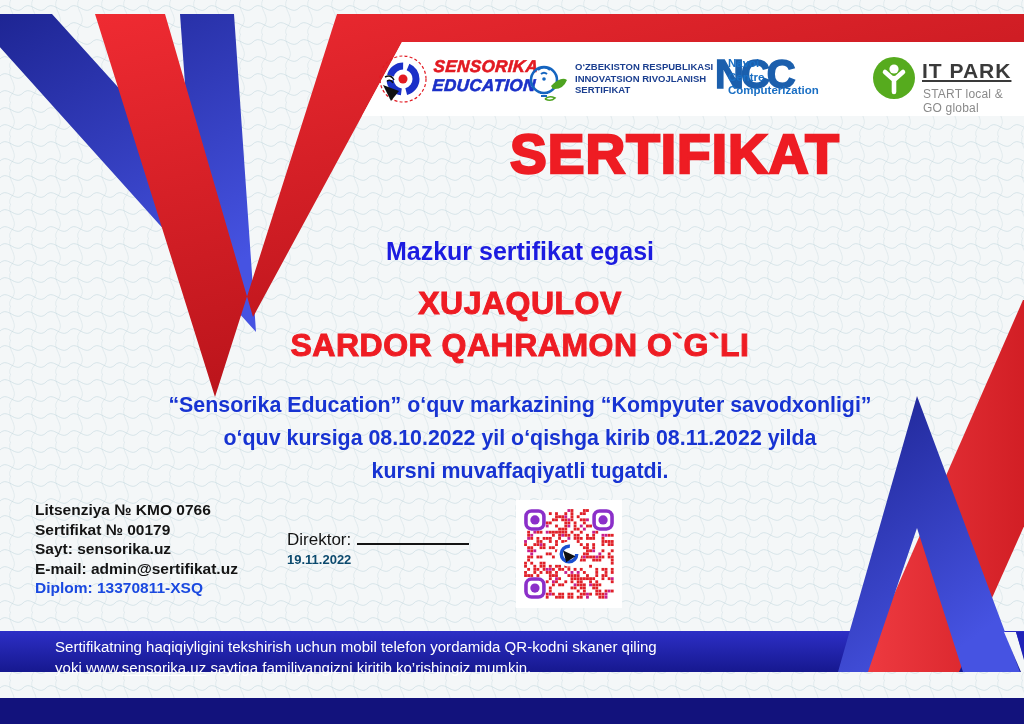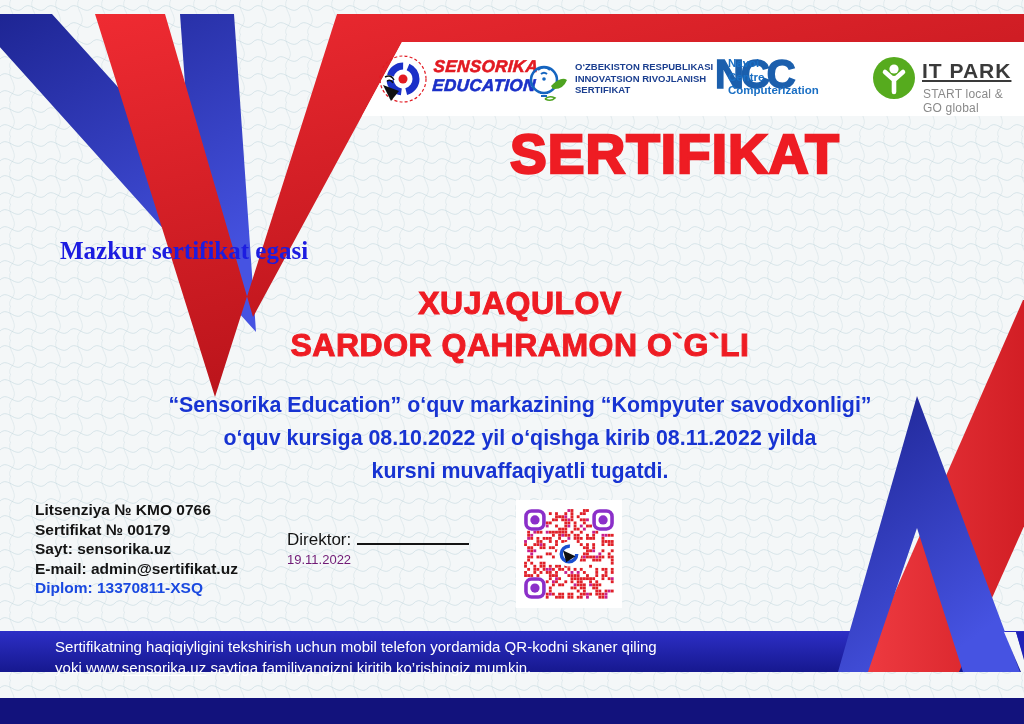--- a/index.html
+++ b/index.html
@@ -16,36 +16,36 @@
   .sensorika-text .l2{color:#1b30c8;-webkit-text-stroke:.6px #1b30c8;}
   .ministry-text{left:575px;top:61px;width:140px;font-size:9.5px;font-weight:bold;color:#1a3e8f;line-height:11.5px;}
   .ncc-abbr{left:690px;top:52px;font-size:40px;font-weight:bold;color:#1b5fad;letter-spacing:-3px;margin-left:25px;-webkit-text-stroke:1.5px #1b5fad;}
   .ncc-text{left:728px;top:57px;font-size:11.5px;font-weight:bold;color:#1a6fc4;line-height:13.5px;}
   .itpark-title{left:922px;top:59px;font-size:21px;font-weight:600;color:#3a3a3a;letter-spacing:1px;text-decoration:underline;}
   .itpark-tagline{left:923px;top:87px;font-size:12px;color:#8a8a8a;letter-spacing:.2px;}
 
   .title{position:absolute;left:330px;top:122px;width:690px;text-align:center;
          font-size:55px;font-weight:bold;color:#ee1c23;letter-spacing:1px;
          -webkit-text-stroke:2.5px #ee1c23;}
-  .subtitle{position:absolute;left:60px;top:237px;width:920px;
-            font-size:25px;font-weight:bold;color:#1c1ce0;font-family:Liberation Serif, serif;}
+  .subtitle{position:absolute;left:60px;top:237px;width:920px;text-align:center;
+            font-size:25px;font-weight:bold;color:#1c1ce0;}
   .name{position:absolute;left:60px;width:920px;text-align:center;font-weight:bold;
         color:#ee1c23;font-size:32px;letter-spacing:.5px;-webkit-text-stroke:1px #ee1c23;}
   .name1{top:285px;} .name2{top:327px;}
   .para{position:absolute;left:40px;top:388px;width:960px;text-align:center;
         font-size:22.5px;font-weight:bold;color:#1733d2;line-height:33px;
         transform:scaleX(.95);transform-origin:50% 0;}
 
   .details{position:absolute;left:35px;top:500px;font-size:15.5px;font-weight:bold;
            color:#141414;line-height:19.5px;}
   .details .diplom{color:#1a49e0;}
 
   .sign{position:absolute;left:287px;top:529px;font-size:17px;font-weight:normal;color:#141414;}
   .sign .line{display:inline-block;width:112px;border-bottom:2.2px solid #141414;height:14px;margin-left:6px;}
-  .sign-date{position:absolute;left:287px;top:552px;font-size:13px;font-weight:normal;color:#701a75;}
+  .sign-date{position:absolute;left:287px;top:552px;font-size:13px;font-weight:bold;color:#0c4a6e;}
 
   .qr-box{position:absolute;left:516px;top:500px;width:106px;height:108px;background:#ffffff;
           display:flex;align-items:center;justify-content:center;}
 
   .footer-text{position:absolute;left:55px;top:637px;font-size:15.5px;color:#ffffff;
                line-height:20.5px;transform:scaleX(.97);transform-origin:0 0;z-index:2;}
   .footer-text .lnk{text-decoration:underline;text-underline-offset:2px;cursor:pointer;}
 </style>
 </head>
 <body>

